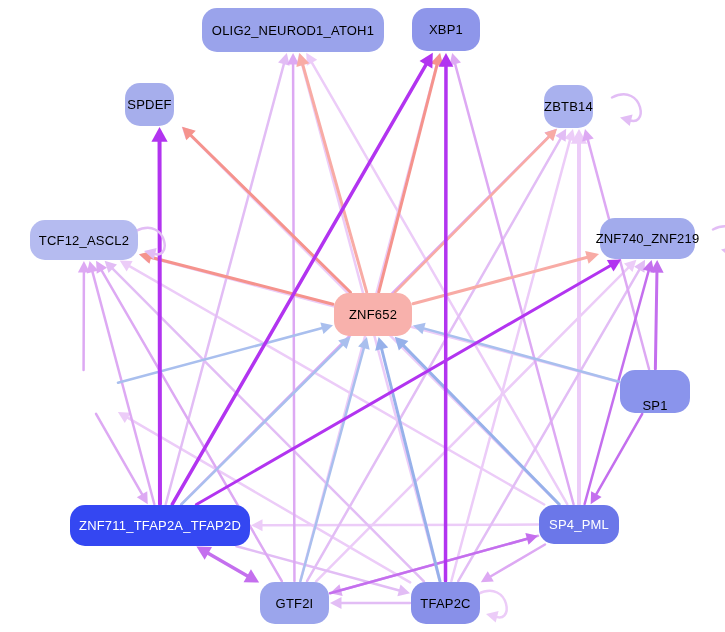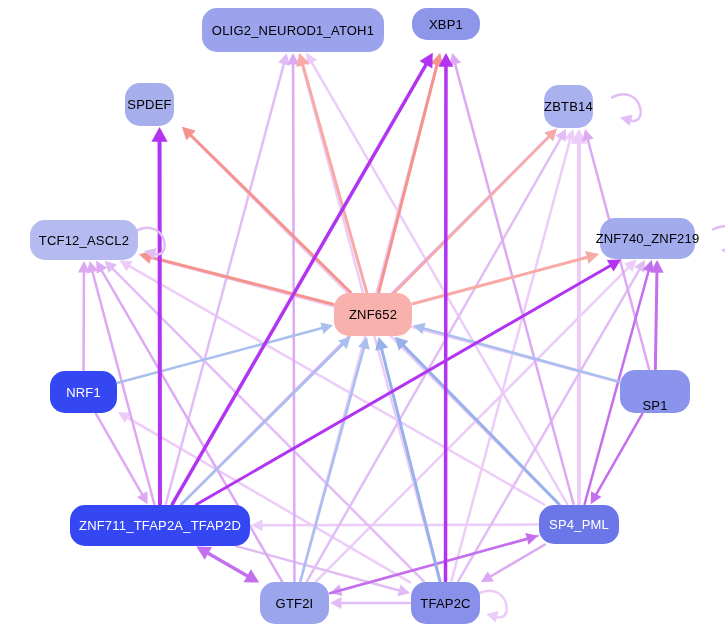--- a/index.html
+++ b/index.html
@@ -131,40 +131,37 @@
       <polygon points="598,117.5 610.595,114.44 607.7149999999999,126.08000000000001" fill="#e2bdf5"></polygon>
       <path d="M 691 229.5 C 723 213.5, 729 264.5, 705 250.5" fill="none" stroke="#e2bdf5" stroke-width="2.5" stroke-linecap="round"></path>
       <polygon points="699,249.5 711.595,246.44 708.7149999999999,258.08" fill="#e2bdf5"></polygon>
       <path d="M 456 594 C 488 578, 494 629, 470 615" fill="none" stroke="#ecccf8" stroke-width="2.5" stroke-linecap="round"></path>
       <polygon points="464,614 476.59499999999997,610.9399999999999 473.715,622.58" fill="#ecccf8"></polygon>
     </svg>
 
   <div class="node" style="left: 180px; top: 8px; width: 182px; height: 44px; background: rgb(154, 163, 235); color: rgb(0, 0, 0);">
       <span>OLIG2_NEUROD1_ATOH1</span>
     </div>
-  <div class="node" style="left: 390px; top: 8px; width: 68px; height: 32px; background: rgb(142, 150, 234); color: rgb(0, 0, 0);">
+  <div class="node" style="left: 390px; top: 8px; width: 68px; height: 43px; background: rgb(142, 150, 234); color: rgb(0, 0, 0);">
       <span>XBP1</span>
     </div>
   <div class="node" style="left: 103px; top: 83px; width: 49px; height: 43px; background: rgb(166, 174, 236); color: rgb(0, 0, 0);">
       <span>SPDEF</span>
     </div>
   <div class="node" style="left: 522px; top: 85px; width: 49px; height: 43px; background: rgb(169, 177, 238); color: rgb(0, 0, 0);">
       <span>ZBTB14</span>
     </div>
   <div class="node" style="left: 8px; top: 220px; width: 108px; height: 40px; background: rgb(181, 187, 240); color: rgb(0, 0, 0); justify-content: center;">
       <span>TCF12_ASCL2</span>
     </div>
   <div class="node" style="left: 578px; top: 218px; width: 95px; height: 41px; background: rgb(162, 171, 236); color: rgb(0, 0, 0);">
       <span>ZNF740_ZNF219</span>
     </div>
   <div class="node" style="left: 312px; top: 293px; width: 78px; height: 43px; background: rgb(248, 177, 172); color: rgb(0, 0, 0);">
       <span>ZNF652</span>
-    </div>
-  <div class="node" style="left: 28px; top: 371px; width: 67px; height: 42px; background: rgb(52, 71, 242); color: rgb(255, 255, 255);">
-      <span>NRF1</span>
     </div>
   <div class="node" style="left: 598px; top: 370px; width: 70px; height: 43px; background: rgb(138, 148, 236); color: rgb(0, 0, 0); align-items: flex-end;">
       <span>SP1</span>
     </div>
   <div class="node" style="left: 48px; top: 505px; width: 180px; height: 41px; background: rgb(52, 71, 242); color: rgb(255, 255, 255);">
       <span>ZNF711_TFAP2A_TFAP2D</span>
     </div>
   <div class="node" style="left: 517px; top: 505px; width: 80px; height: 39px; background: rgb(107, 119, 233); color: rgb(255, 255, 255);">
       <span>SP4_PML</span>
     </div>

